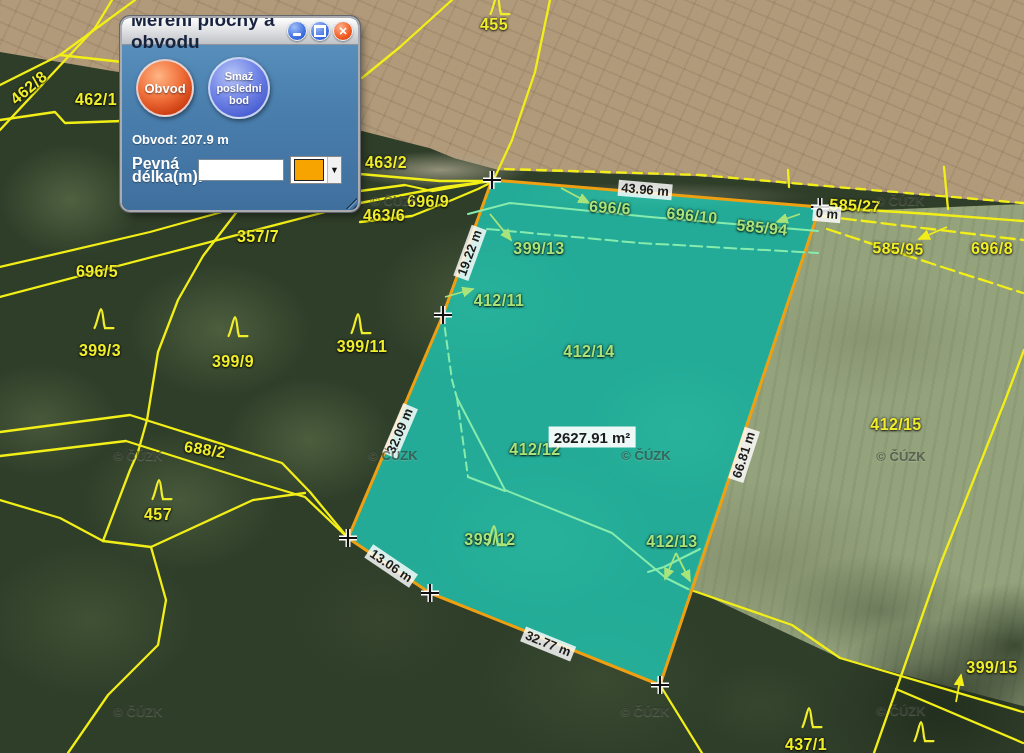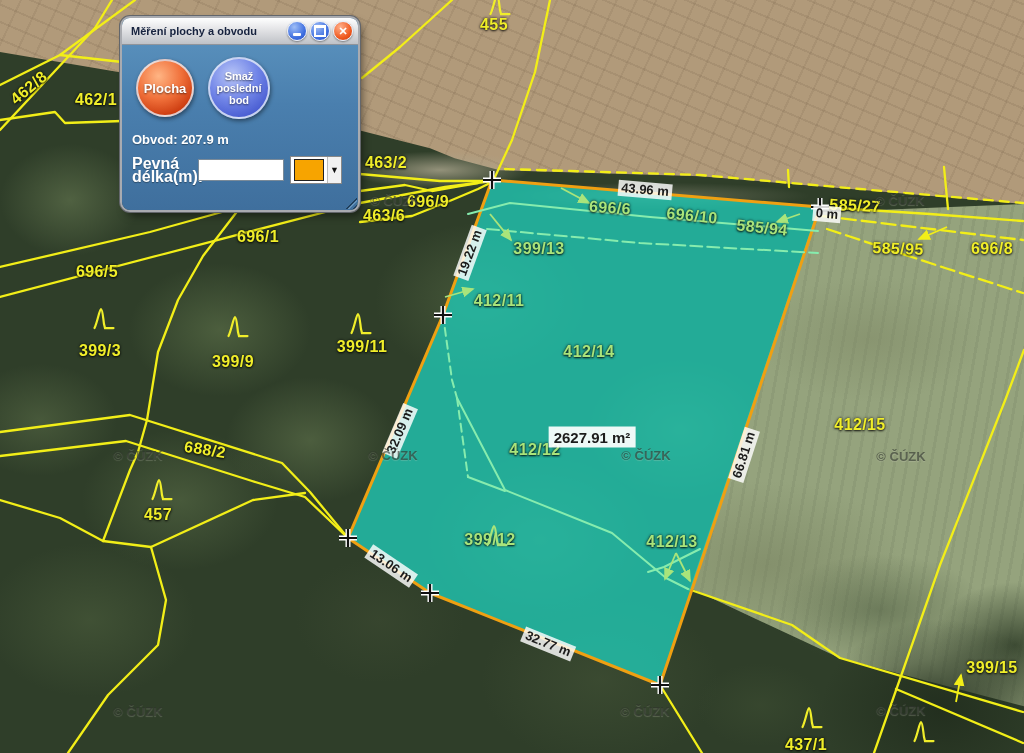--- a/index.html
+++ b/index.html
@@ -54,21 +54,21 @@
     text-shadow:0 1px 1px rgba(210,210,195,.25);white-space:nowrap;
     transform:translate(-50%,-50%);}
   .tree{position:absolute;transform:translate(-50%,-55%);}
   
   .dlg{position:absolute;left:122px;top:18px;width:236px;height:192px;
     border-radius:8px;box-shadow:0 0 0 2px #a9abb0,0 0 0 3px #63666b,4px 5px 9px rgba(0,0,0,.5);
     background:linear-gradient(180deg,#5d95c0 0%,#4a7fae 45%,#3f6f9d 100%);overflow:hidden;}
   .dlg-title{height:26px;background:linear-gradient(#ffffff,#dcdde0 55%,#bfc2c7);
     border-bottom:1px solid #8f949b;display:flex;align-items:center;border-radius:7px 7px 0 0;
     padding:0 5px 0 9px;cursor:move;}
-  .dlg-title-text{flex:1;font-size:11px;font-weight:bold;color:#16223e;}
+  .dlg-title-text{flex:1;font-size:19px;font-weight:bold;color:#16223e;}
   .wbtn{width:18px;height:18px;border-radius:50%;margin-left:3px;position:relative;
     border:1px solid #e9eef8;box-shadow:0 1px 2px rgba(0,0,0,.4);cursor:pointer;
     display:flex;align-items:center;justify-content:center;}
   .wbtn.blue{background:radial-gradient(circle at 35% 28%,#9fbef6,#3f6fe0 62%,#2a4fc0);}
   .wbtn.red{background:radial-gradient(circle at 35% 28%,#ffb08c,#f05a20 62%,#c83808);}
   .ic-min{display:block;width:8px;height:3px;background:#fff;border-radius:1px;margin-top:7px;}
   .ic-restore{display:block;width:8px;height:7px;border:2px solid #fff;border-top-width:3px;}
   .ic-close{color:#fff;font-size:11px;font-weight:bold;line-height:1;}
   .dlg-body{padding:8px 10px 0 10px;color:#fff;}
   .bigbtn-row{display:flex;align-items:center;gap:14px;margin:4px 0 0 4px;height:62px;}
@@ -180,31 +180,31 @@
         </g>
     </svg>
 
     <div id="labels">
         <div class="plabel y" style="left: 494px; top: 25px; transform: translate(-50%, -50%) rotate(0deg);">455</div>
         <div class="plabel y" style="left: 29px; top: 88px; transform: translate(-50%, -50%) rotate(-40deg);">462/8</div>
         <div class="plabel y" style="left: 96px; top: 100px; transform: translate(-50%, -50%) rotate(0deg);">462/1</div>
         <div class="plabel y" style="left: 386px; top: 163px; transform: translate(-50%, -50%) rotate(0deg);">463/2</div>
         <div class="plabel y" style="left: 428px; top: 202px; transform: translate(-50%, -50%) rotate(0deg);">696/9</div>
         <div class="plabel y" style="left: 384px; top: 216px; transform: translate(-50%, -50%) rotate(0deg);">463/6</div>
-        <div class="plabel y" style="left: 258px; top: 237px; transform: translate(-50%, -50%) rotate(0deg);">696/1</div>
+        <div class="plabel y" style="left: 258px; top: 237px; transform: translate(-50%, -50%) rotate(0deg);">357/7</div>
         <div class="plabel y" style="left: 97px; top: 272px; transform: translate(-50%, -50%) rotate(0deg);">696/5</div>
         <div class="plabel y" style="left: 100px; top: 351px; transform: translate(-50%, -50%) rotate(0deg);">399/3</div>
         <div class="plabel y" style="left: 233px; top: 362px; transform: translate(-50%, -50%) rotate(0deg);">399/9</div>
         <div class="plabel y" style="left: 362px; top: 347px; transform: translate(-50%, -50%) rotate(0deg);">399/11</div>
         <div class="plabel y" style="left: 205px; top: 450px; transform: translate(-50%, -50%) rotate(9deg);">688/2</div>
         <div class="plabel y" style="left: 158px; top: 515px; transform: translate(-50%, -50%) rotate(0deg);">457</div>
         <div class="plabel y" style="left: 855px; top: 206px; transform: translate(-50%, -50%) rotate(3deg);">585/27</div>
         <div class="plabel y" style="left: 898px; top: 249px; transform: translate(-50%, -50%) rotate(2deg);">585/95</div>
         <div class="plabel y" style="left: 992px; top: 249px; transform: translate(-50%, -50%) rotate(0deg);">696/8</div>
-        <div class="plabel y" style="left: 860px; top: 425px; transform: translate(-50%, -50%) rotate(0deg); text-align: right;">412/15</div>
+        <div class="plabel y" style="left: 896px; top: 425px; transform: translate(-50%, -50%) rotate(0deg); text-align: right;">412/15</div>
         <div class="plabel y" style="left: 992px; top: 668px; transform: translate(-50%, -50%) rotate(0deg);">399/15</div>
         <div class="plabel y" style="left: 806px; top: 745px; transform: translate(-50%, -50%) rotate(0deg);">437/1</div>
         <div class="plabel g" style="left: 610px; top: 208px; transform: translate(-50%, -50%) rotate(4deg);">696/6</div>
         <div class="plabel g" style="left: 692px; top: 216px; transform: translate(-50%, -50%) rotate(6deg);">696/10</div>
         <div class="plabel g" style="left: 762px; top: 228px; transform: translate(-50%, -50%) rotate(6deg);">585/94</div>
         <div class="plabel g" style="left: 539px; top: 249px; transform: translate(-50%, -50%) rotate(0deg);">399/13</div>
         <div class="plabel g" style="left: 499px; top: 301px; transform: translate(-50%, -50%) rotate(0deg);">412/11</div>
         <div class="plabel g" style="left: 589px; top: 352px; transform: translate(-50%, -50%) rotate(0deg);">412/14</div>
         <div class="plabel g" style="left: 535px; top: 450px; transform: translate(-50%, -50%) rotate(0deg);">412/12</div>
         <div class="plabel g" style="left: 672px; top: 542px; transform: translate(-50%, -50%) rotate(0deg);">412/13</div>
@@ -261,21 +261,21 @@
         </span>
       <span class="wbtn blue">
           <span class="ic-restore"></span>
         </span>
       <span class="wbtn red">
           <span class="ic-close">✕</span>
         </span>
     </div>
     <div class="dlg-body">
       <div class="bigbtn-row">
-        <div class="bigbtn red">Plocha</div>
+        <div class="bigbtn red">Obvod</div>
         <div class="bigbtn blue">
           <span>Smaž</span>
           <span>poslední</span>
           <span>bod</span>
         </div>
       </div>
       <div class="dlg-line">
         <span>Obvod:</span>
         <span>207.9 m</span>
       </div>

